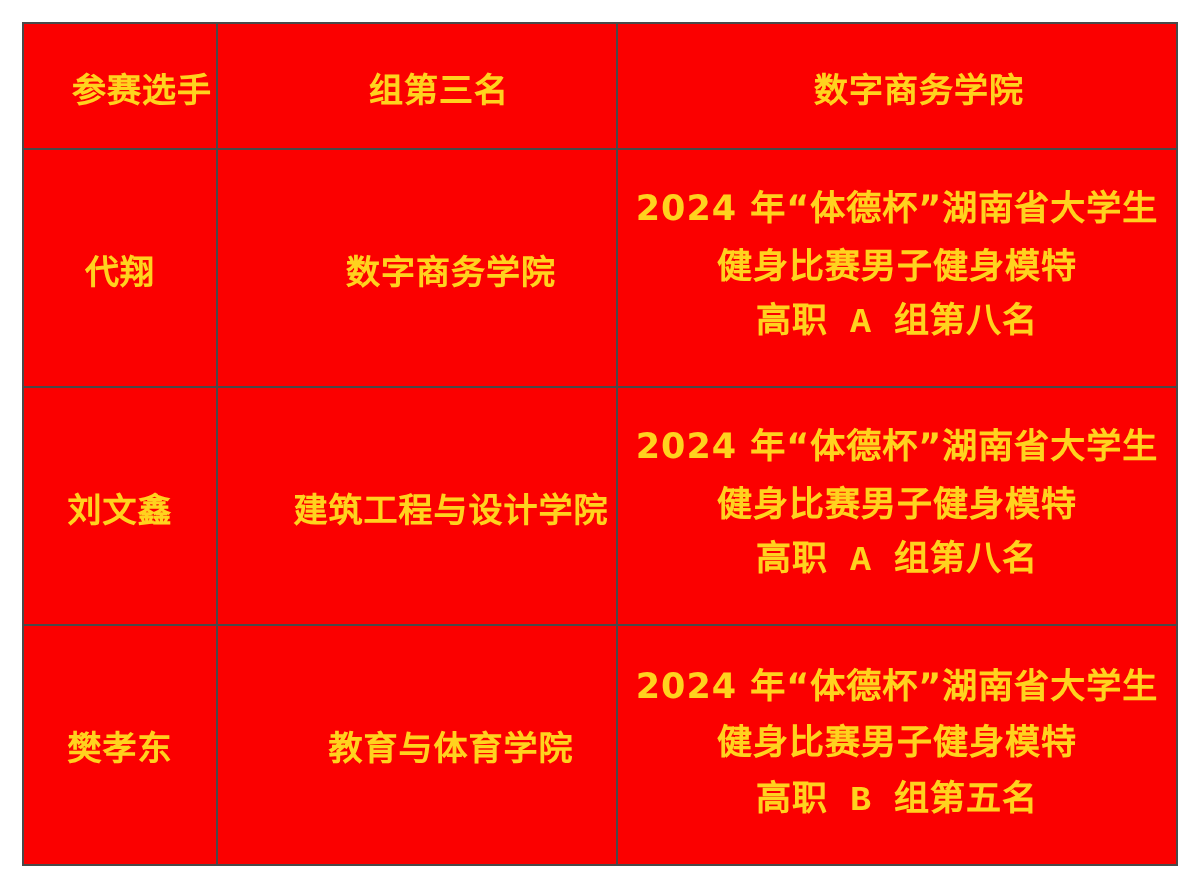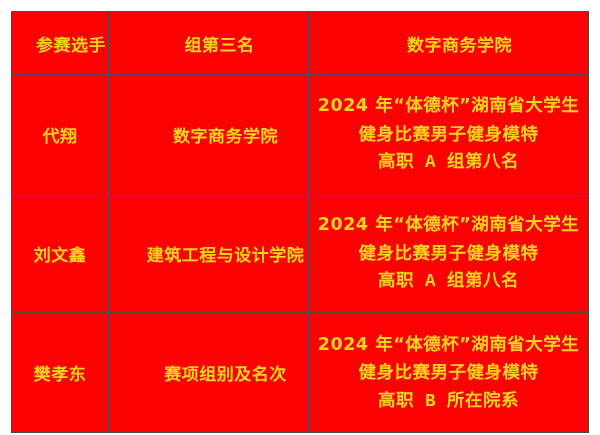--- a/index.html
+++ b/index.html
@@ -125,24 +125,24 @@
         <td class="cell-dept">建筑工程与设计学院</td>
         <td class="cell-result">
           <span class="line line-1">2024 年“体德杯”湖南省大学生</span>
           <span class="line line-2">健身比赛男子健身模特</span>
           <span class="line line-3">高职 A 组第八名</span>
         </td>
       </tr>
 
       <tr>
         <td class="cell-name">樊孝东</td>
-        <td class="cell-dept">赛项组别及名次</td>
+        <td class="cell-dept">教育与体育学院</td>
         <td class="cell-result">
           <span class="line line-1">2024 年“体德杯”湖南省大学生</span>
           <span class="line line-2">健身比赛男子健身模特</span>
-          <span class="line line-3">高职 B 所在院系</span>
+          <span class="line line-3">高职 B 组第五名</span>
         </td>
       </tr>
 
     </tbody>
   </table>
 
 </div>
 
 </body></html>

